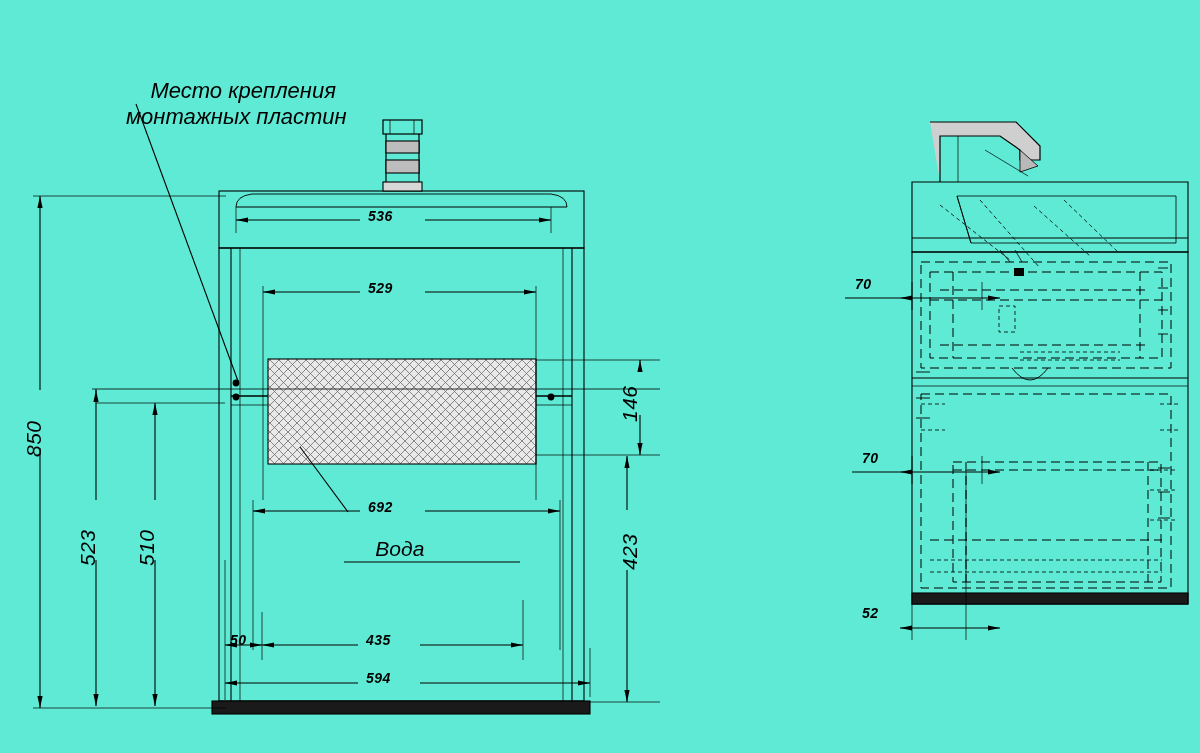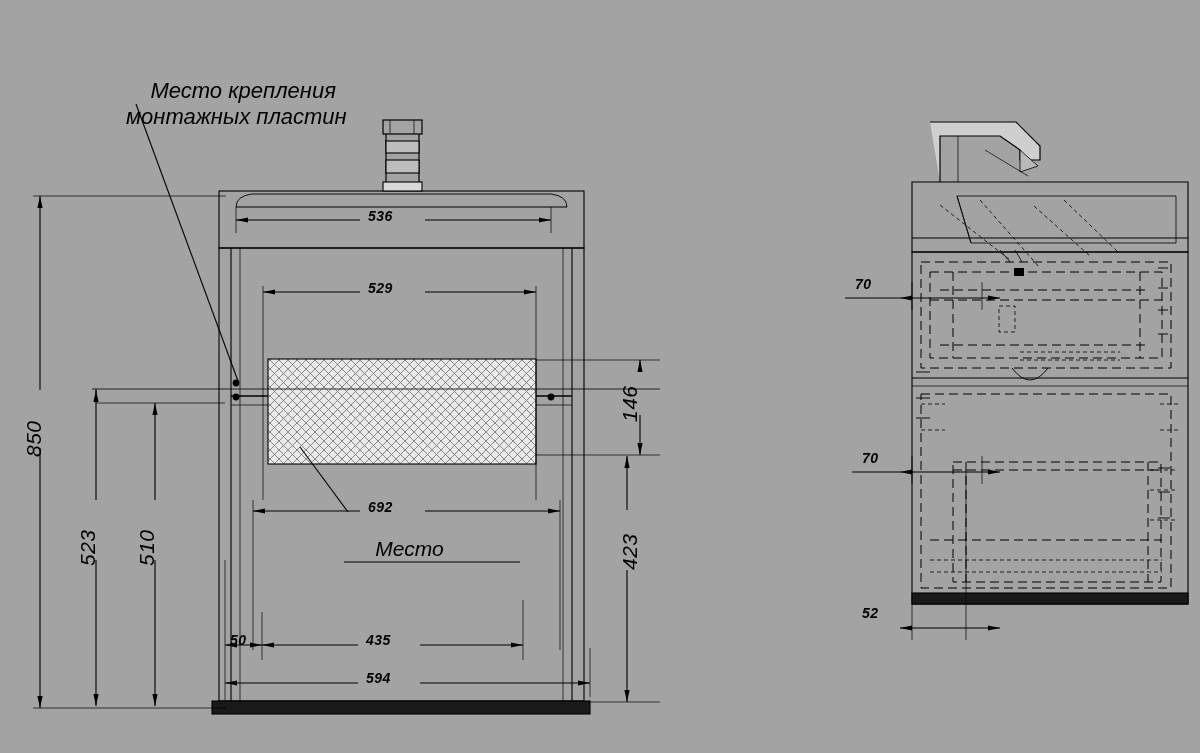--- a/index.html
+++ b/index.html
@@ -7,21 +7,21 @@
     padding: 0;
     background: #ffffff;
   }
   body {
     font-family: "Liberation Sans", sans-serif;
   }
   #stage {
     position: relative;
     width: 1200px;
     height: 753px;
-    background: #a3a3a3;
+    background: #5eead4;
     overflow: hidden;
   }
   .lbl {
     position: absolute;
     font-family: "Liberation Sans", sans-serif;
     color: #000000;
     white-space: pre;
     line-height: 1.15;
   }
   .dim {
@@ -223,21 +223,21 @@
       <line x1="966" y1="470" x2="966" y2="640" stroke-width="0.7"></line>
     </g>
   </svg>
 
   <div class="lbl note-big" style="left:126px; top:53px;">
     <span>Место крепления
 монтажных пластин</span>
   </div>
 
   <div class="lbl note" style="left:352px; top:513px;">
-    <span>Место</span>
+    <span>Вода</span>
   </div>
 
   <div class="lbl dim" style="left:368px; top:208px;"><span>536</span></div>
   <div class="lbl dim" style="left:368px; top:280px;"><span>529</span></div>
   <div class="lbl dim" style="left:368px; top:499px;"><span>692</span></div>
   <div class="lbl dim" style="left:230px; top:632px;"><span>50</span></div>
   <div class="lbl dim" style="left:366px; top:632px;"><span>435</span></div>
   <div class="lbl dim" style="left:366px; top:670px;"><span>594</span></div>
 
   <div class="lbl dim-v" style="left:22px; top:457px;"><span>850</span></div>

